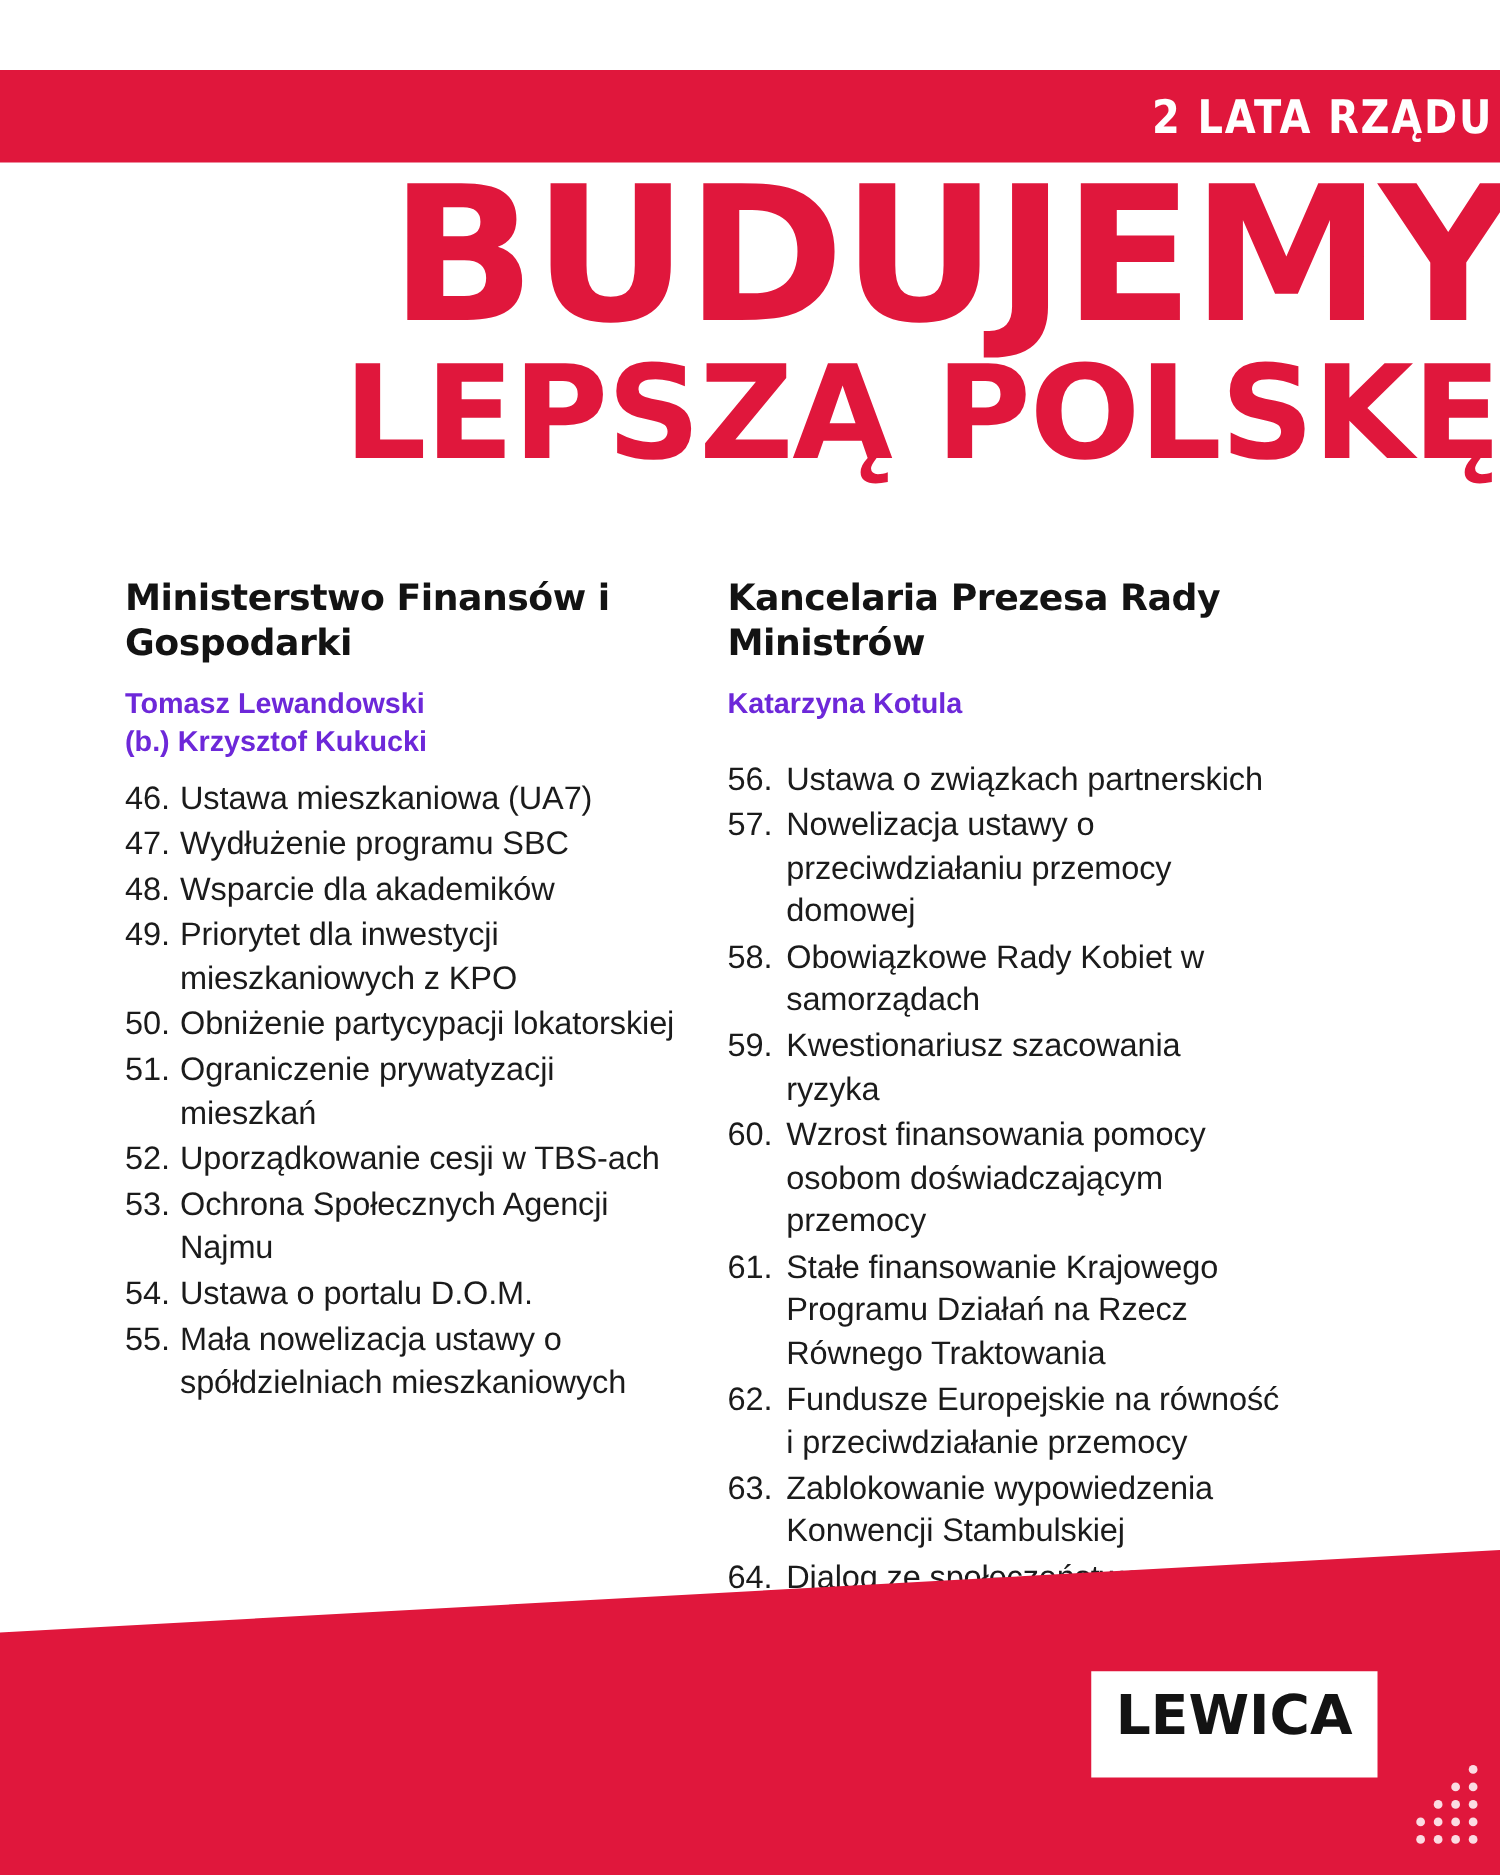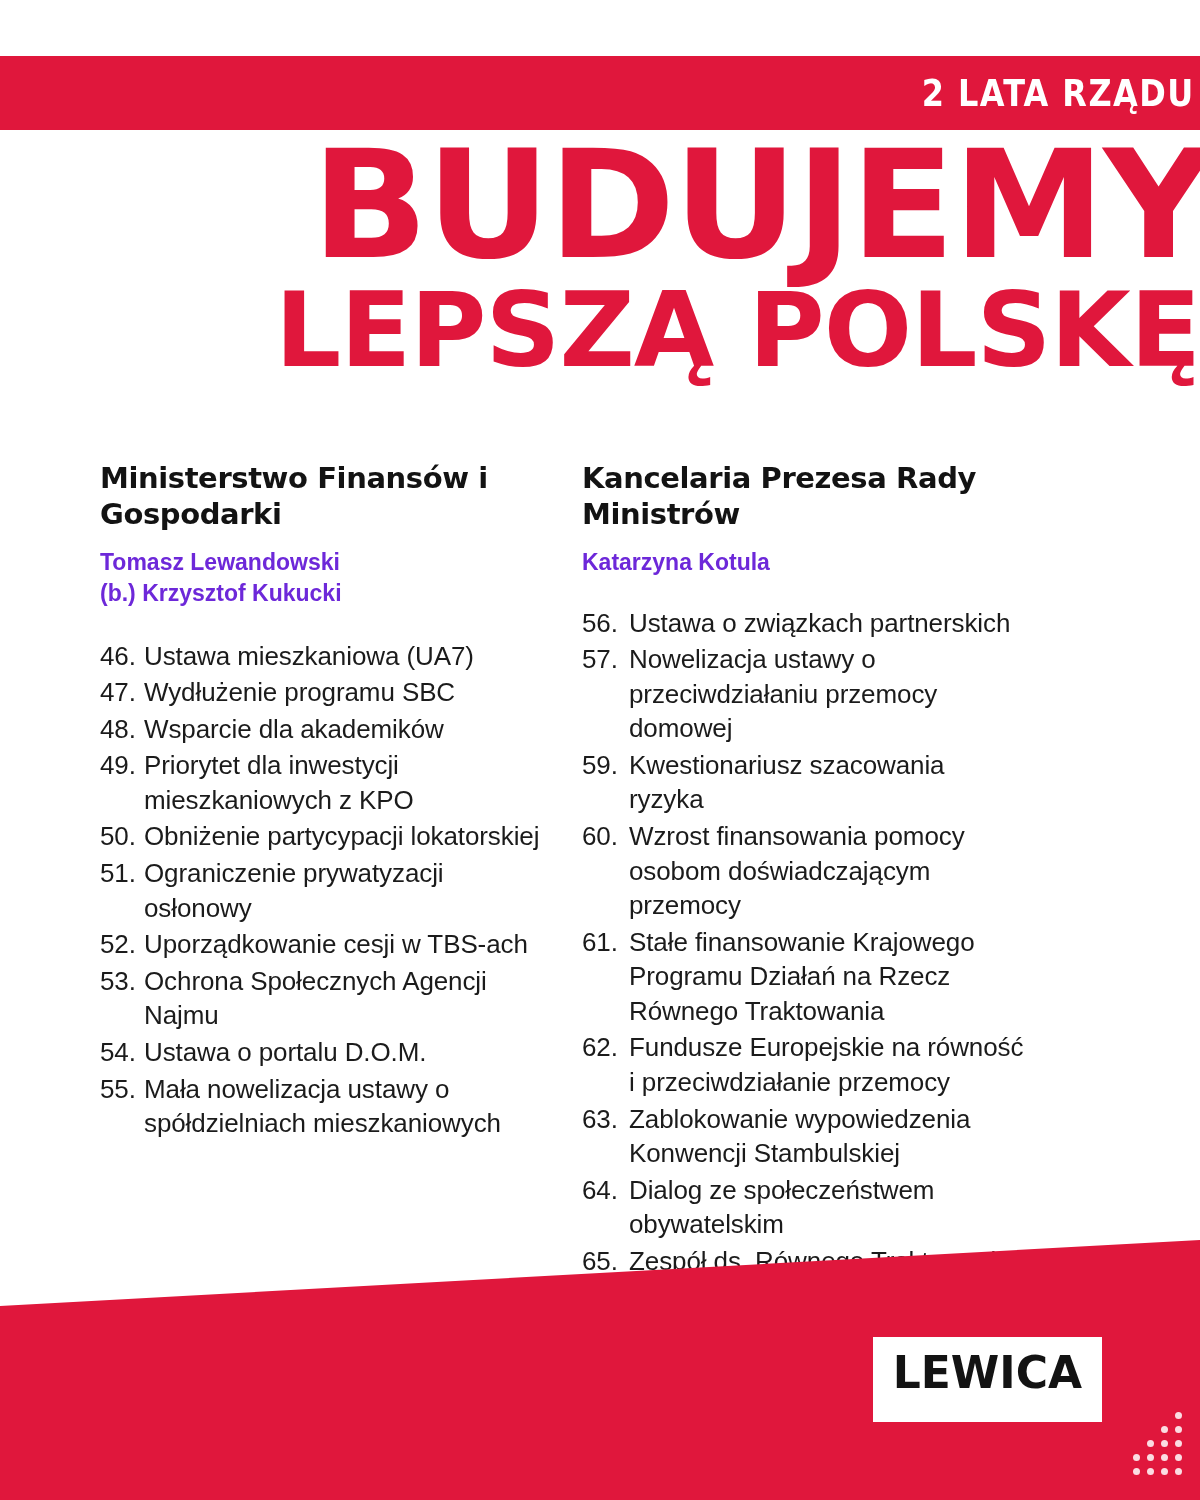--- a/index.html
+++ b/index.html
@@ -93,21 +93,21 @@
     font-size: 23px;
     line-height: 1.35;
     color: #6d28d9;
     margin-top: 14px;
   }
   .col-person .sub {
     display: block;
   }
 
   .items {
-    margin-top: 30px;
+    margin-top: 12px;
   }
   .item {
     display: flex;
     font-size: 26px;
     line-height: 1.33;
     color: #1b1b1b;
     margin-bottom: 2px;
     letter-spacing: -0.1px;
   }
   .item-num {
@@ -202,21 +202,21 @@
       <div class="item">
         <span class="item-num">49.</span>
         <span class="item-text">Priorytet dla inwestycji mieszkaniowych z KPO</span>
       </div>
       <div class="item">
         <span class="item-num">50.</span>
         <span class="item-text">Obniżenie partycypacji lokatorskiej</span>
       </div>
       <div class="item">
         <span class="item-num">51.</span>
-        <span class="item-text">Ograniczenie prywatyzacji osłonowy</span>
+        <span class="item-text">Ograniczenie prywatyzacji mieszkań</span>
       </div>
       <div class="item">
         <span class="item-num">52.</span>
         <span class="item-text">Uporządkowanie cesji w TBS-ach</span>
       </div>
       <div class="item">
         <span class="item-num">53.</span>
         <span class="item-text">Ochrona Społecznych Agencji Najmu</span>
       </div>
       <div class="item">
@@ -236,20 +236,24 @@
       <span>Katarzyna Kotula</span>
     </div>
     <div class="items">
       <div class="item">
         <span class="item-num">56.</span>
         <span class="item-text">Ustawa o związkach partnerskich</span>
       </div>
       <div class="item">
         <span class="item-num">57.</span>
         <span class="item-text">Nowelizacja ustawy o przeciwdziałaniu przemocy domowej</span>
+      </div>
+      <div class="item">
+        <span class="item-num">58.</span>
+        <span class="item-text">Obowiązkowe Rady Kobiet w samorządach</span>
       </div>
       <div class="item">
         <span class="item-num">59.</span>
         <span class="item-text">Kwestionariusz szacowania ryzyka</span>
       </div>
       <div class="item">
         <span class="item-num">60.</span>
         <span class="item-text">Wzrost finansowania pomocy osobom doświadczającym przemocy</span>
       </div>
       <div class="item">

